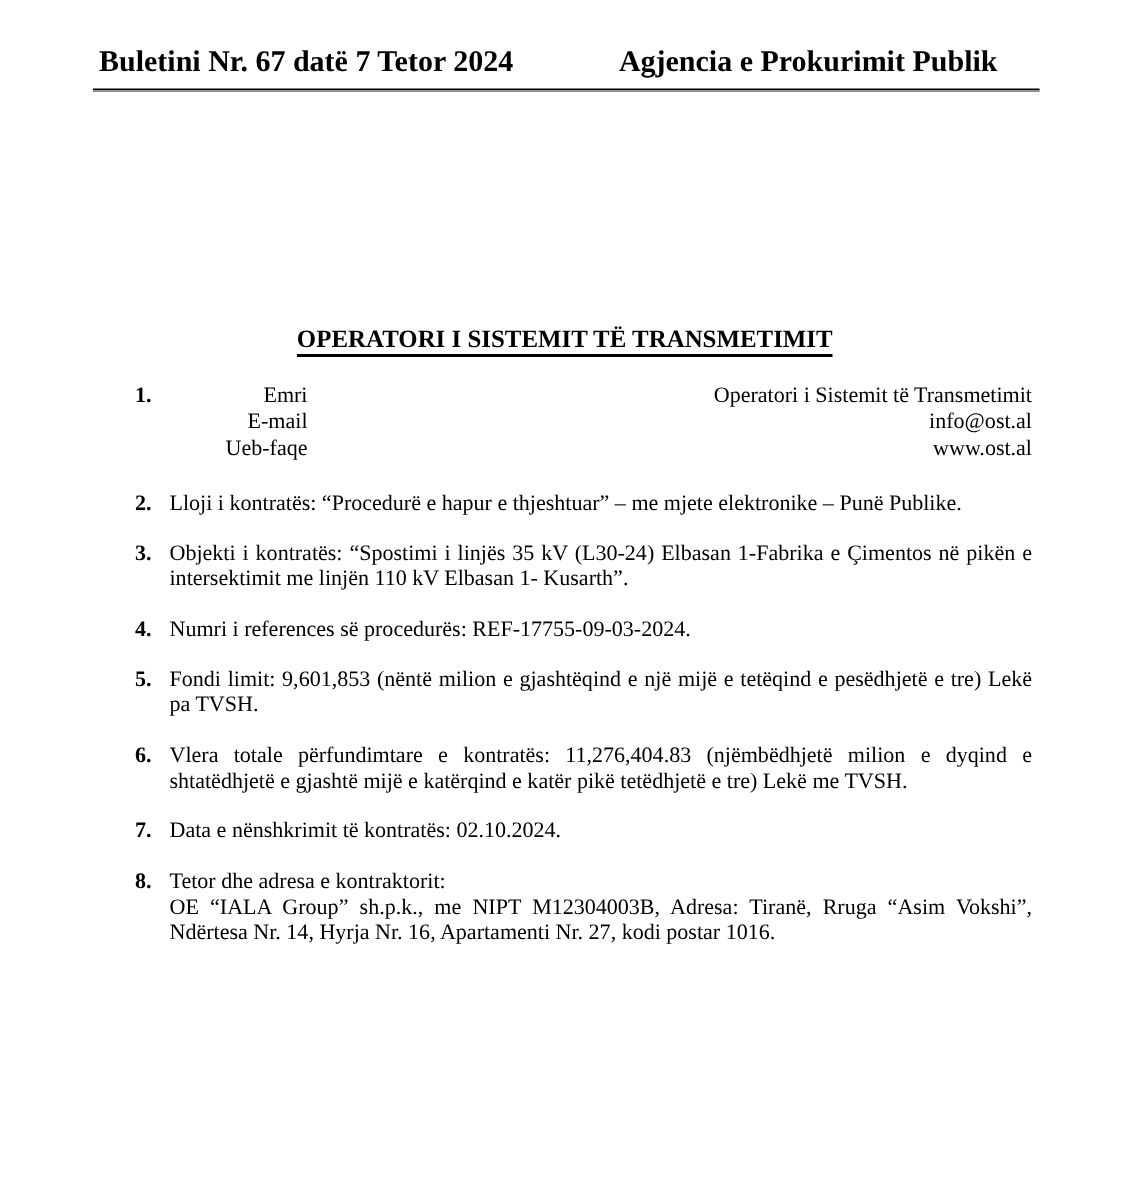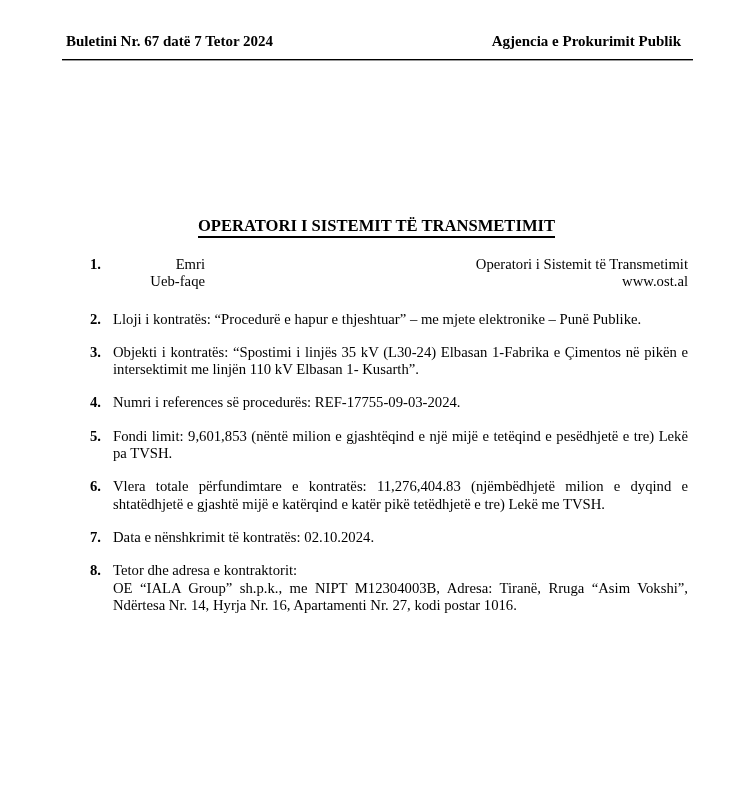--- a/index.html
+++ b/index.html
@@ -16,25 +16,25 @@
     overflow: hidden;
   }
   
   .header-block {
     margin: 33px 60px 0 62px;
   }
   .header-row {
     display: flex;
     justify-content: space-between;
     font-weight: bold;
-    font-size: 15px;
+    font-size: 20px;
     line-height: 17px;
   }
   .header-left { margin-left: 4px; }
-  .header-right { margin-right: 12px; }
+  .header-right { margin-right: 28px; }
   .header-rule {
     margin-top: 9px;
     height: 2px;
     background: #000000;
     border-bottom: 1px solid #9a9a9a;
   }
   
   .doc-title {
     margin-top: 155px;
     text-align: center;
@@ -89,20 +89,24 @@
 
   <ol class="list">
 
     <li class="item item-1">
       <span class="num">1.</span>
       <div class="detail-row">
         <span class="detail-label">Emri</span>
         <span class="detail-value">Operatori i Sistemit të Transmetimit</span>
       </div>
       <div class="detail-row">
+        <span class="detail-label">E-mail</span>
+        <span class="detail-value">info@ost.al</span>
+      </div>
+      <div class="detail-row">
         <span class="detail-label">Ueb-faqe</span>
         <span class="detail-value">www.ost.al</span>
       </div>
     </li>
 
     <li class="item">
       <span class="num">2.</span>
       <div>Lloji i kontratës: “Procedurë e hapur e thjeshtuar” – me mjete elektronike – Punë Publike.</div>
     </li>
 

